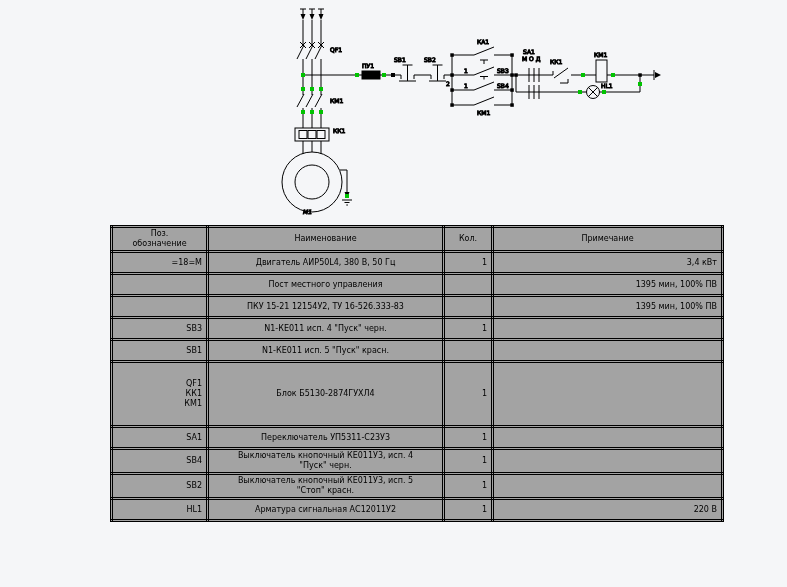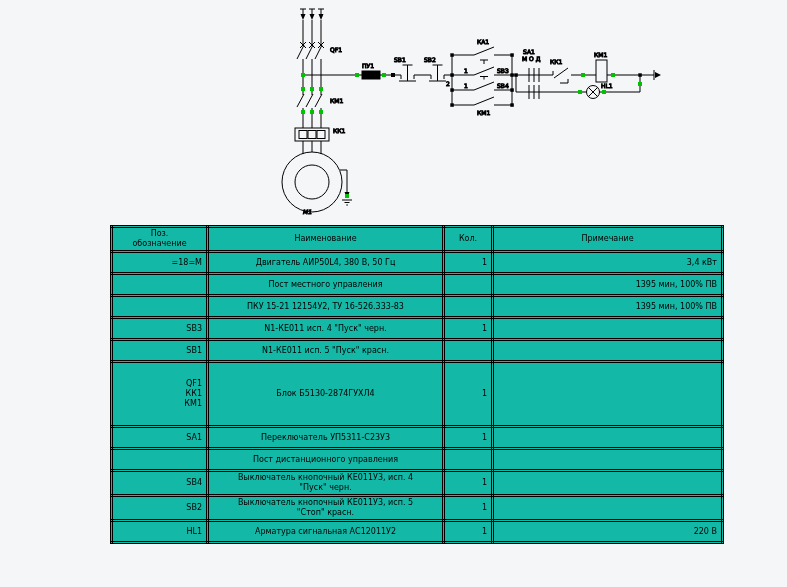--- a/index.html
+++ b/index.html
@@ -2,21 +2,21 @@
 <html><head>
 <meta charset="utf-8">
 <style>
   html,body{margin:0;padding:0;}
   body{background:#f5f6f8;font-family:"DejaVu Sans",sans-serif;}
   #stage{position:relative;width:787px;height:587px;background:#f5f6f8;overflow:hidden;}
   #schematic{position:absolute;left:0;top:0;}
   svg text{font-family:"DejaVu Sans",sans-serif;font-size:6px;fill:#000;}
   svg .it{font-style:italic;}
   #tablewrap{position:absolute;left:110px;top:225px;}
-  table.spec{border-collapse:collapse;table-layout:fixed;width:567px;background:#14b8a6;}
+  table.spec{border-collapse:collapse;table-layout:fixed;width:567px;background:#a3a3a3;}
   table.spec td{border:3px double #000;padding:1px 4px;font-size:8px;color:#000;
     vertical-align:middle;overflow:hidden;line-height:1.25;}
   td.c{text-align:right;}
   td.l{text-align:center;}
   td.pre{white-space:pre-line;}
   tr.hdr td{text-align:center;height:20px;}
   tr.sec td{height:12px;}
   tr.sec td.name{text-align:center;}
   tr.std td{height:17px;}
   tr.tall td{height:60px;}
@@ -230,26 +230,20 @@
           <td class="l">Блок Б5130-2874ГУХЛ4</td>
           <td class="c">1</td>
           <td class="c"></td>
         </tr>
         <tr class="std">
           <td class="c">SA1</td>
           <td class="l">Переключатель УП5311-С23У3</td>
           <td class="c">1</td>
           <td class="c"></td>
         </tr>
-        <tr class="std">
-          <td class="c"></td>
-          <td class="l">Пост дистанционного управления</td>
-          <td class="c"></td>
-          <td class="c"></td>
-        </tr>
         <tr class="two">
           <td class="c">SB4</td>
           <td class="l pre">Выключатель кнопочный КЕ011У3, исп. 4
 "Пуск" черн.</td>
           <td class="c">1</td>
           <td class="c"></td>
         </tr>
         <tr class="two">
           <td class="c">SB2</td>
           <td class="l pre">Выключатель кнопочный КЕ011У3, исп. 5

